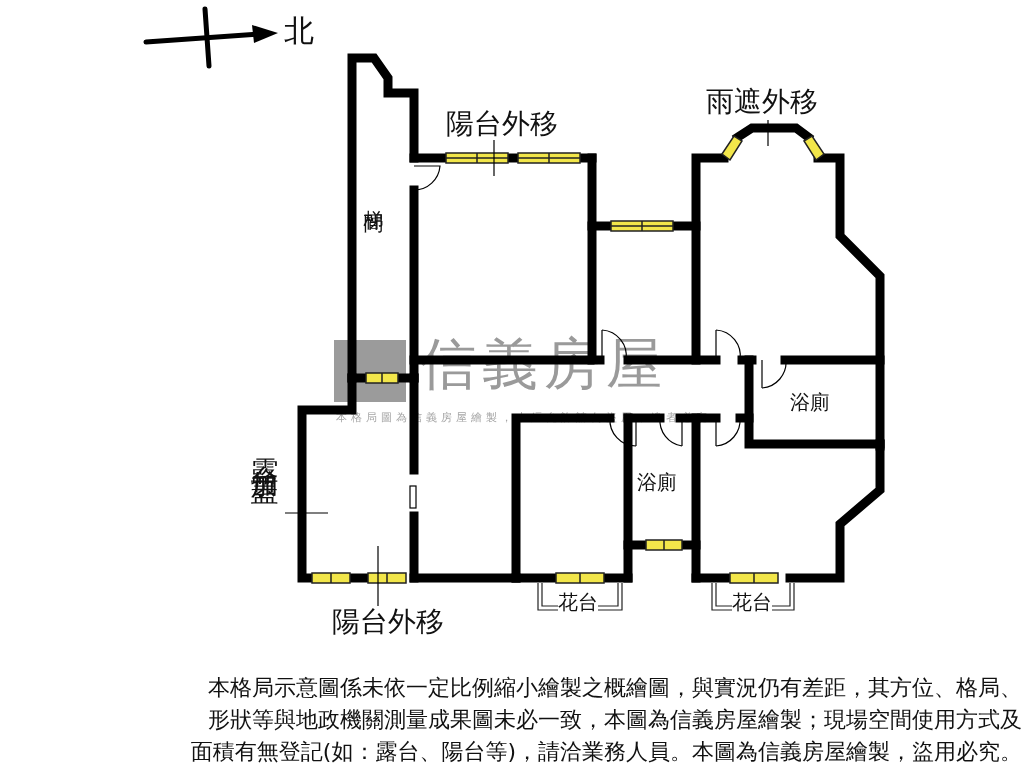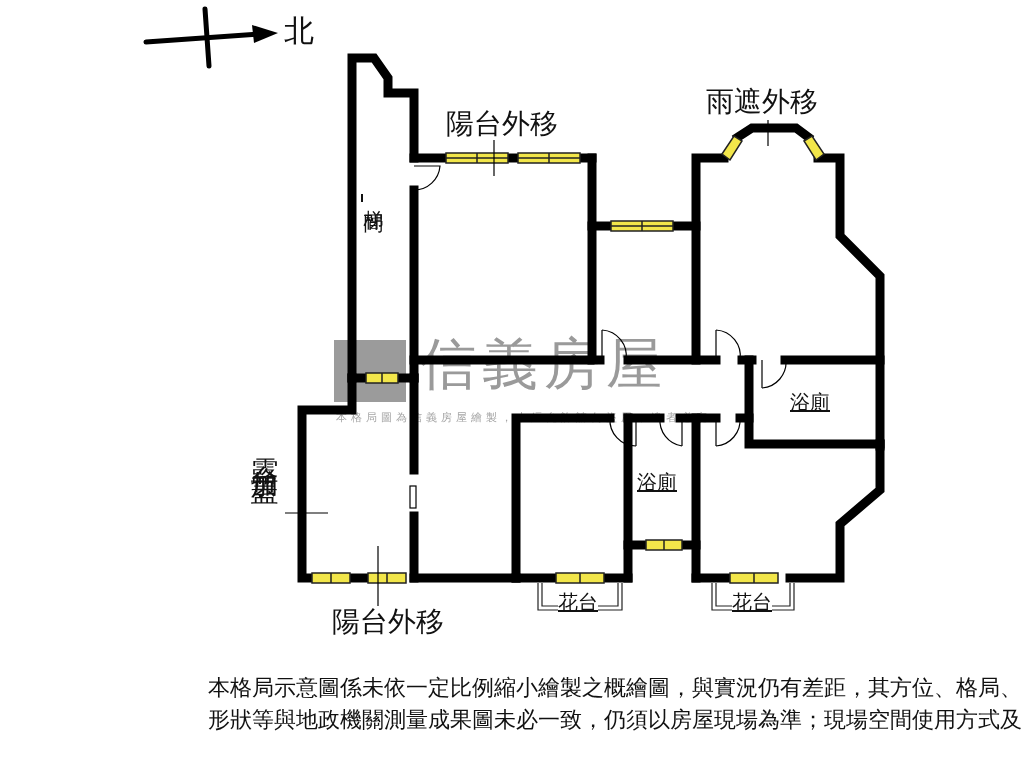--- a/index.html
+++ b/index.html
@@ -1,21 +1,21 @@
 <!DOCTYPE html>
 <html><head>
 <meta charset="utf-8">
 <style>
   html, body { margin:0; padding:0; background:#ffffff; }
   body { width:1024px; height:768px; position:relative; overflow:hidden;
          font-family:"DejaVu Sans","Liberation Sans",sans-serif; color:#111; }
   #plan { position:absolute; left:0; top:0; width:1024px; height:660px; }
   .label { position:absolute; font-family:"DejaVu Sans","Liberation Sans",sans-serif; color:#111; white-space:nowrap; line-height:1; }
   .lbl-large { font-size:28px; }
-  .lbl-med { font-size:20px;text-decoration:underline; }
+  .lbl-med { font-size:20px; }
   .lbl-small { font-size:18px; }
   .vertical { writing-mode:vertical-rl; text-orientation:upright; letter-spacing:4px; }
   .brand { position:absolute; left:340px; top:336px; color:#9a9a9a; font-size:56px; letter-spacing:6px; line-height:1;
            font-family:"DejaVu Sans","Liberation Sans",sans-serif; }
   .brand-logo { position:absolute; left:334px; top:340px; width:72px; height:62px; background:#9b9b9b; }
   .brand-sub { position:absolute; left:336px; top:412px; color:#a5a5a5; font-size:11px; letter-spacing:4px; line-height:1; }
   .disclaimer { position:absolute; left:6px; top:672px; width:1016px; font-size:22px; line-height:32px; color:#111;
                 font-family:"DejaVu Sans","Liberation Sans",sans-serif;text-align:right; }
   .disclaimer div { white-space:nowrap; }
 </style>
@@ -146,14 +146,15 @@
 <div class="label lbl-med vertical" style="left:364px; top:194px;">梯間</div>
 <div class="label lbl-med" style="left:790px; top:392px;">浴廁</div>
 <div class="label lbl-med" style="left:637px; top:472px;">浴廁</div>
 <div class="label lbl-large vertical" style="left:250px; top:436px; letter-spacing:6px;">露台加蓋</div>
 <div class="label lbl-large" style="left:332px; top:608px;">陽台外移</div>
 <div class="label lbl-med" style="left:558px; top:592px; background:#fff;">花台</div>
 <div class="label lbl-med" style="left:732px; top:592px; background:#fff;">花台</div>
 
 <div class="disclaimer">
   <div>本格局示意圖係未依一定比例縮小繪製之概繪圖，與實況仍有差距，其方位、格局、</div>
-  <div>形狀等與地政機關測量成果圖未必一致，仍須以房屋現場為準；現場空間使用方式及</div>
+  <div>形狀等與地政機關測量成果圖未必一致，本圖為信義房屋繪製；現場空間使用方式及</div>
+  <div>面積有無登記(如：露台、陽台等)，請洽業務人員。本圖為信義房屋繪製，盜用必究。</div>
 </div>
 
 </body></html>

